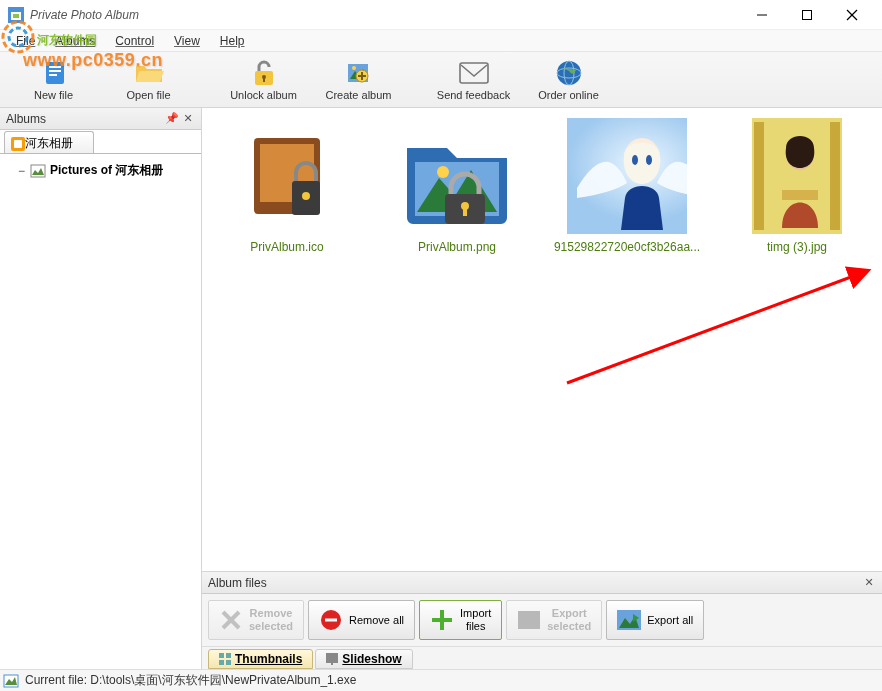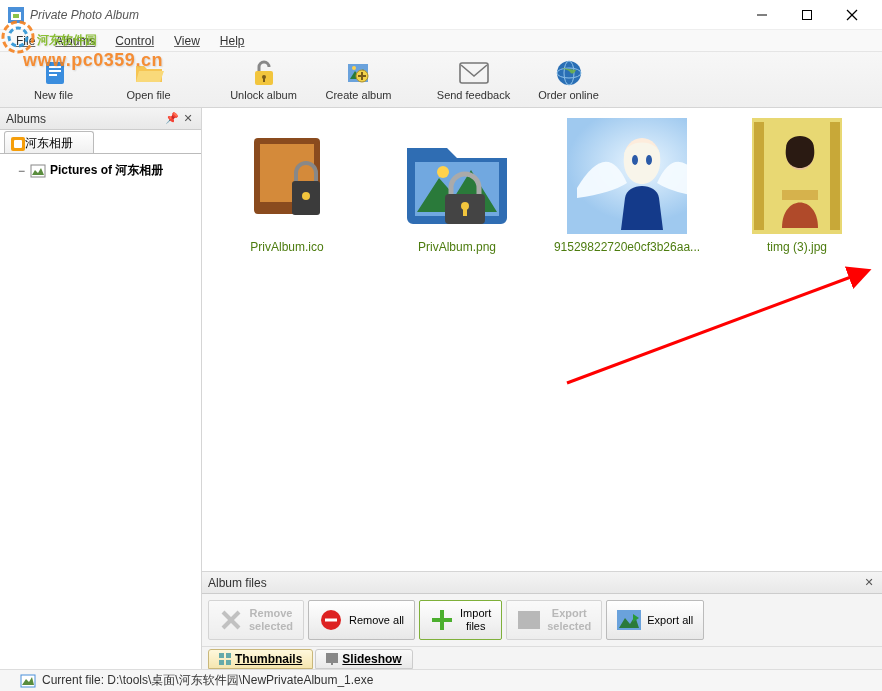--- a/index.html
+++ b/index.html
@@ -62,21 +62,21 @@
 .af-btn.disabled { opacity:.55; cursor:default; color:#888;font-weight:bold; }
 .af-btn .af-icon { width:24px; height:24px; display:flex; align-items:center; justify-content:center; }
 .af-btn .af-text { font-size:11px; line-height:1.15; text-align:center; }
 .af-tabs { height:22px; background:#f4f4f4; display:flex; align-items:flex-end; padding-left:6px; gap:2px;font-weight:bold; }
 .af-tab { height:20px; border:1px solid #c9b77a; background:linear-gradient(#fff8dc,#f5e6b0); padding:1px 10px; display:flex; align-items:center; gap:4px; border-radius:3px 3px 0 0; font-size:11px; cursor:pointer; }
 .af-tab.inactive { background:linear-gradient(#fafafa,#e9e9e9); border-color:#ccc; }
 .af-tab .at-icon { width:12px; height:12px; }
 .af-tab .at-label { text-decoration: underline; }
 
 
-.statusbar { height:22px; background:#f6f6f6; border-top:1px solid #ddd; display:flex; align-items:center; padding:0 20px; gap:6px; font-family: Consolas, monospace; font-size:12px; color:#333; }
+.statusbar { height:22px; background:#f6f6f6; border-top:1px solid #ddd; display:flex; align-items:center; padding:0 3px; gap:6px; font-family: Consolas, monospace; font-size:12px; color:#333; }
 .statusbar .sb-icon { width:16px; height:14px; }
 </style>
 </head>
 <body>
 
 <div class="titlebar">
   <svg class="app-icon" viewBox="0 0 16 16">
       <rect width="16" height="16" fill="#4a90d9"></rect>
       <rect x="3" y="5" width="10" height="8" fill="#fff"></rect>
       <rect x="5" y="7" width="6" height="4" fill="#8bc34a"></rect>

